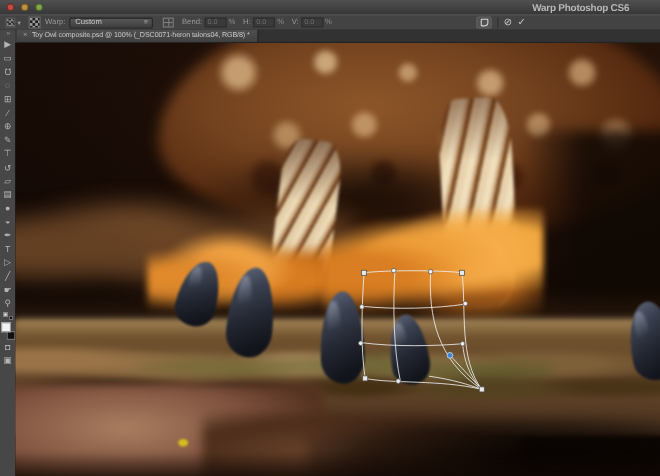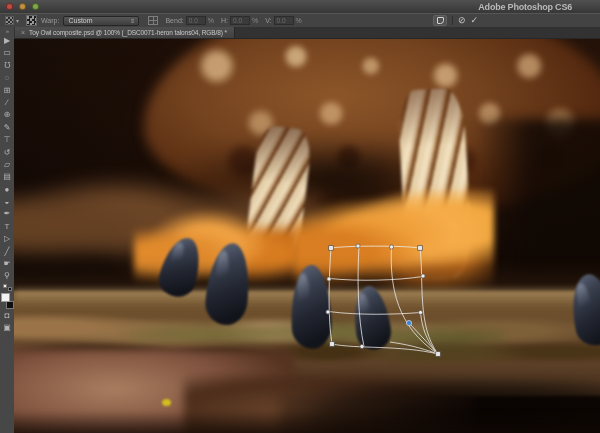--- a/index.html
+++ b/index.html
@@ -166,21 +166,21 @@
 <body>
 
 <div id="app">
 
   <div class="titlebar">
     <div class="lights">
       <div class="light" style="background:#c24a42"></div>
       <div class="light" style="background:#c2913c"></div>
       <div class="light" style="background:#7fa647"></div>
     </div>
-    <div class="title">Adobe Photoshop CS6</div>
+    <div class="title">Warp Photoshop CS6</div>
   </div>
 
   <div class="optionsbar">
     <div class="preset">
       <div class="preset-thumb"></div>
       <div class="preset-arrow">▾</div>
     </div>
     <div class="warp-thumb"></div>
     <span class="lbl">Warp:</span>
     <div class="custom-btn">

